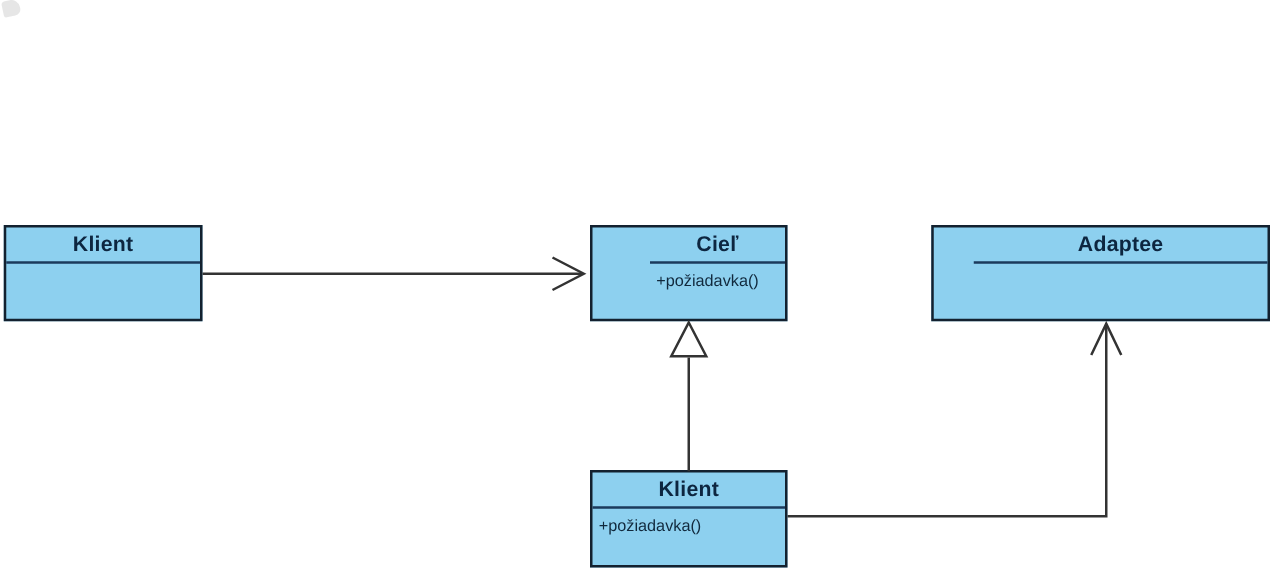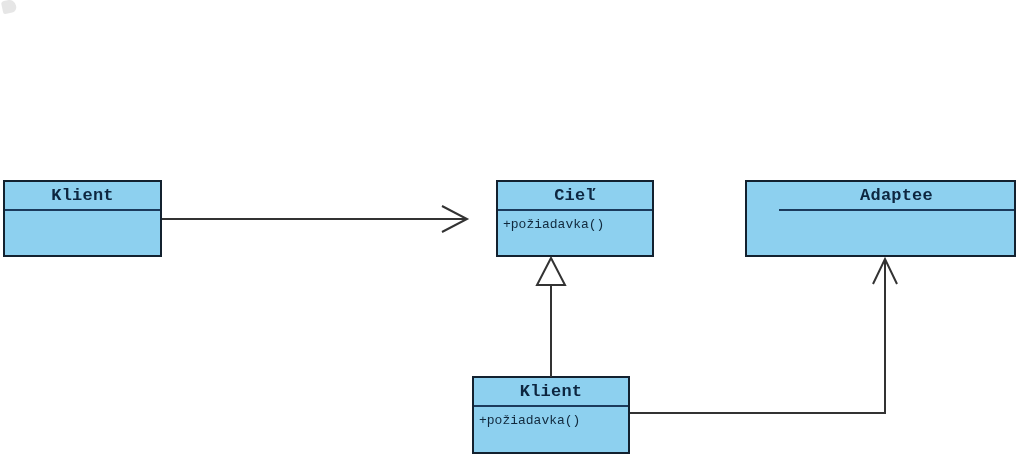--- a/index.html
+++ b/index.html
@@ -7,21 +7,20 @@
     padding: 0;
     background: #ffffff;
     font-family: "Liberation Sans", "DejaVu Sans", sans-serif;
   }
   .canvas {
     position: relative;
     width: 1024px;
     height: 461px;
     background: var(--background, #ffffff);
     overflow: hidden;
-    font-family: Liberation Mono, monospace;
   }
   
   .smudge {
     position: absolute;
     left: 2px;
     top: 0;
     width: 14px;
     height: 13px;
     background: #d9d9d9;
     opacity: 0.65;
@@ -65,21 +64,21 @@
     stroke: var(--connector, #333333);
     stroke-width: 2;
     fill: none;
   }
   .tri {
     stroke: var(--connector, #333333);
     stroke-width: 2;
     fill: #ffffff;
   }
   .pos-klient  { left: 3px;   top: 180px; width: 159px; height: 77px; }
-  .pos-ciel    { left: 496px; top: 180px; width: 158px; height: 77px; }
+  .pos-ciel    { left: 472px; top: 180px; width: 158px; height: 77px; padding-left: 46px; }
   .pos-adaptee { left: 745px; top: 180px; width: 271px; height: 77px; padding-left: 32px; }
   .pos-adapter { left: 472px; top: 376px; width: 158px; height: 78px; }
 </style>
 </head>
 <body>
 
 <div class="canvas">
 
   <div class="smudge"></div>
 

